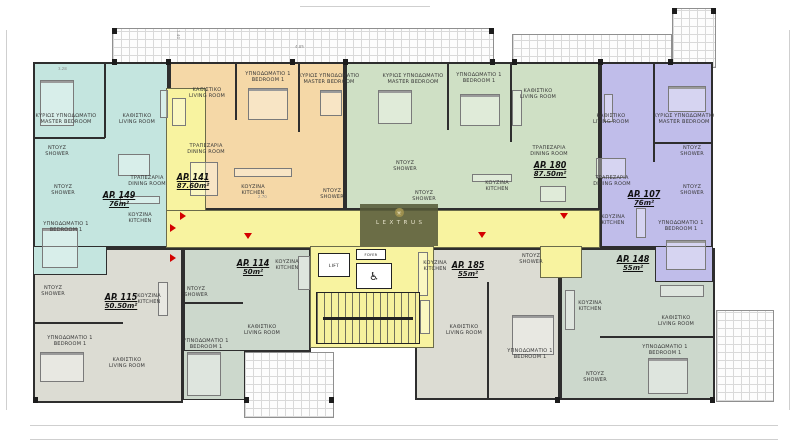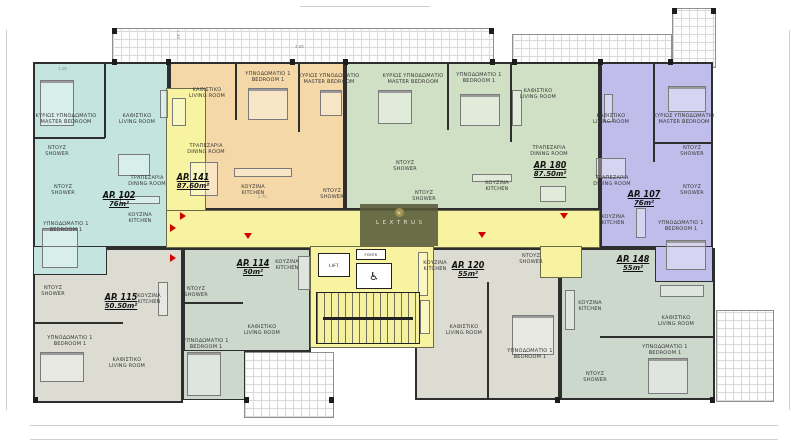--- a/index.html
+++ b/index.html
@@ -221,21 +221,21 @@
     </div>
   <div class="room" style="left:140px;top:218px;">
       <span>ΚΟΥΖΙΝΑ</span>
       <span>KITCHEN</span>
     </div>
   <div class="room" style="left:66px;top:227px;">
       <span>ΥΠΝΟΔΩΜΑΤΙΟ 1</span>
       <span>BEDROOM 1</span>
     </div>
   <div class="ap-tag" style="left:119px;top:191px;">
-      <span class="ap-name">AP. 102</span>
+      <span class="ap-name">AP. 149</span>
       <span class="ap-area">76m²</span>
     </div>
 
   <div class="room" style="left:53px;top:291px;">
       <span>ΝΤΟΥΖ</span>
       <span>SHOWER</span>
     </div>
   <div class="room" style="left:149px;top:299px;">
       <span>ΚΟΥΖΙΝΑ</span>
       <span>KITCHEN</span>
@@ -284,21 +284,21 @@
     </div>
   <div class="room" style="left:464px;top:330px;">
       <span>ΚΑΘΙΣΤΙΚΟ</span>
       <span>LIVING ROOM</span>
     </div>
   <div class="room" style="left:530px;top:354px;">
       <span>ΥΠΝΟΔΩΜΑΤΙΟ 1</span>
       <span>BEDROOM 1</span>
     </div>
   <div class="ap-tag" style="left:468px;top:261px;">
-      <span class="ap-name">AP. 120</span>
+      <span class="ap-name">AP. 185</span>
       <span class="ap-area">55m²</span>
     </div>
 
   <div class="room" style="left:590px;top:306px;">
       <span>ΚΟΥΖΙΝΑ</span>
       <span>KITCHEN</span>
     </div>
   <div class="room" style="left:676px;top:321px;">
       <span>ΚΑΘΙΣΤΙΚΟ</span>
       <span>LIVING ROOM</span>

